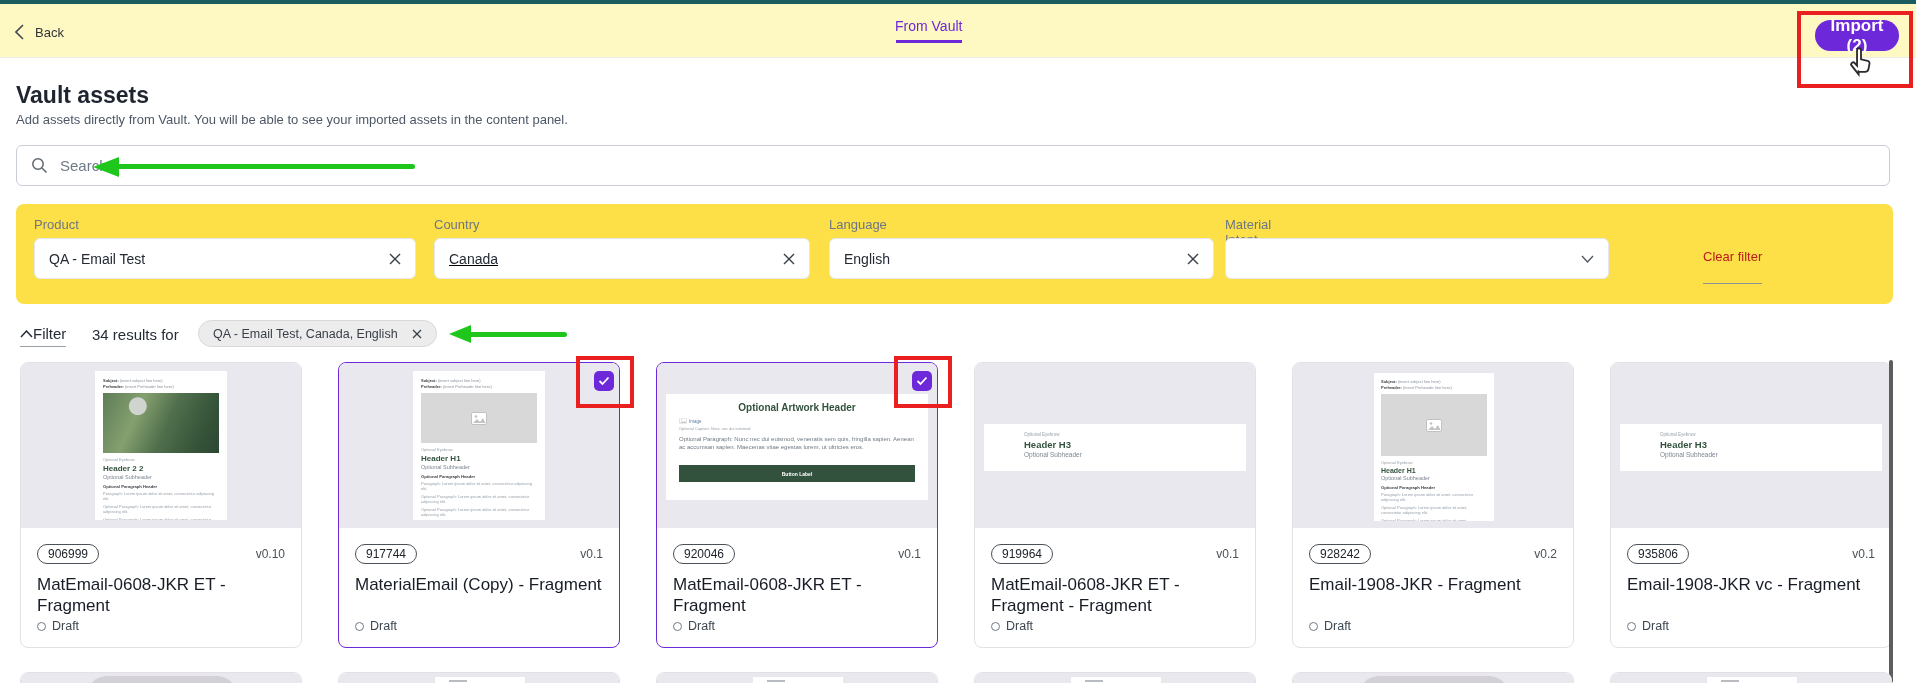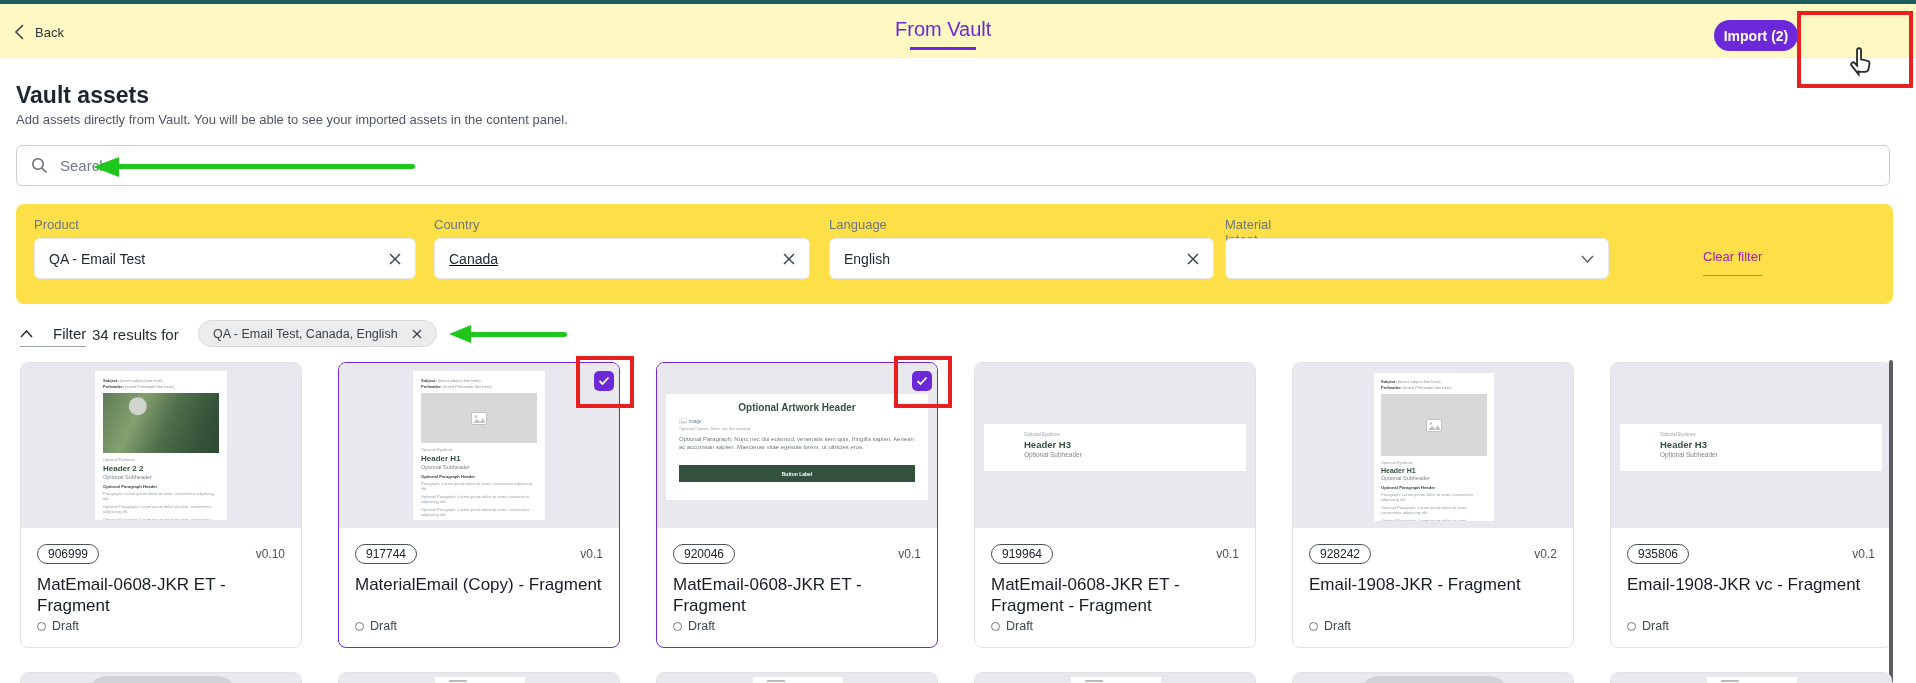--- a/index.html
+++ b/index.html
@@ -5,24 +5,24 @@
   html,body{margin:0;padding:0;}
   body{font-family:"Liberation Sans","DejaVu Sans",sans-serif;background:#fff;}
   .page{position:relative;width:1916px;height:683px;overflow:hidden;background:#fff;}
 
   
   .topbar{position:absolute;left:0;top:0;width:1916px;height:4px;background:var(--teal,#1b5c5e);}
   .header{position:absolute;left:0;top:4px;width:1916px;height:53px;background:#fef9c3;border-bottom:1px solid #ececec;}
   .back{position:absolute;left:15px;top:20px;display:flex;align-items:center;gap:11px;cursor:pointer;}
   .back span{font-size:13px;color:#2e3338;}
   .tab-fromvault{position:absolute;left:895px;top:14px;display:flex;flex-direction:column;align-items:center;cursor:pointer;}
-  .tab-fromvault .t{font-size:20px;font-weight:500;color:var(--purple,#6d28d9);}
+  .tab-fromvault .t{font-size:14px;font-weight:500;color:var(--purple,#6d28d9);}
   .tab-fromvault .u{margin-top:6px;width:66px;height:3px;background:var(--purple,#6d28d9);}
-  .import-btn{position:absolute;left:1714px;top:16px;width:84px;height:31px;border-radius:16px;background:var(--purple,#6d28d9);
-    color:#fff;font-size:14px;font-weight:bold;display:flex;align-items:center;justify-content:center;border:none;cursor:pointer;}
+  .import-btn{position:absolute;left:1815px;top:16px;width:84px;height:31px;border-radius:16px;background:var(--purple,#6d28d9);
+    color:#fff;font-size:17px;font-weight:bold;display:flex;align-items:center;justify-content:center;border:none;cursor:pointer;}
   .redbox{position:absolute;border:4px solid var(--red,#e9201f);background:transparent;pointer-events:none;}
   .rb-import{left:1797px;top:7px;width:108px;height:69px;}
   .cursor-hand{position:absolute;left:1845px;top:40px;width:34px;height:34px;pointer-events:none;}
 
   
   .page-title{position:absolute;left:16px;top:82px;font-size:23px;font-weight:600;color:#1f2530;}
   .page-subtitle{position:absolute;left:16px;top:112px;font-size:13px;color:#4d5866;}
 
   
   .search-box{position:absolute;left:16px;top:145px;width:1874px;height:41px;border:1px solid #c9ced6;border-radius:6px;background:#fff;
@@ -37,24 +37,24 @@
 
   
   .filter-panel{position:absolute;left:16px;top:204px;width:1877px;height:100px;background:#fde047;border-radius:8px;}
   .filter-group{position:absolute;top:0;}
   .f-label{position:absolute;top:13px;left:0;font-size:13px;color:#6d7683;}
   .f-select{position:absolute;top:34px;left:0;height:41px;background:#fff;border:1px solid #e4e6ea;border-radius:6px;box-sizing:border-box;
     display:flex;align-items:center;padding:0 14px;cursor:pointer;}
   .f-value{font-size:14px;color:#242a33;flex:1;}
   .clear-x{display:flex;align-items:center;cursor:pointer;}
   .dd-chevron{display:flex;align-items:center;}
-  .clear-filter{position:absolute;left:1703px;top:249px;font-size:13px;color:#a21caf;border-bottom:1px solid #8b9099;padding-bottom:11px;cursor:pointer;}
-
-  
-  .filter-toggle{position:absolute;left:20px;top:325px;display:flex;align-items:center;gap:20px;border-bottom:1px solid #9aa0a8;padding-bottom:4px;cursor:pointer;}
+  .clear-filter{position:absolute;left:1703px;top:249px;font-size:13px;color:#b91c1c;border-bottom:1px solid #8b9099;padding-bottom:19px;cursor:pointer;}
+
+  
+  .filter-toggle{position:absolute;left:20px;top:325px;display:flex;align-items:center;gap:0;border-bottom:1px solid #9aa0a8;padding-bottom:4px;cursor:pointer;}
   .filter-toggle span{font-size:15px;font-weight:500;color:#262c35;}
   .results-count{position:absolute;left:92px;top:326px;font-size:15px;color:#262c35;}
   .chip{position:absolute;left:198px;top:320px;height:27px;border-radius:14px;background:#ececec;border:1px solid #d8d8d8;
     display:inline-flex;align-items:center;padding:0 14px;box-sizing:border-box;cursor:pointer;}
   .chip span{font-size:12.5px;color:#3a4049;}
   .chip .chip-x{margin-left:14px;display:flex;align-items:center;cursor:pointer;}
 
   
   .card{position:absolute;top:362px;width:282px;height:286px;background:#fff;border:1px solid #e2e2e6;border-radius:8px;box-sizing:border-box;cursor:pointer;}
   .card.selected{border:1.5px solid var(--purple,#6d28d9);}

